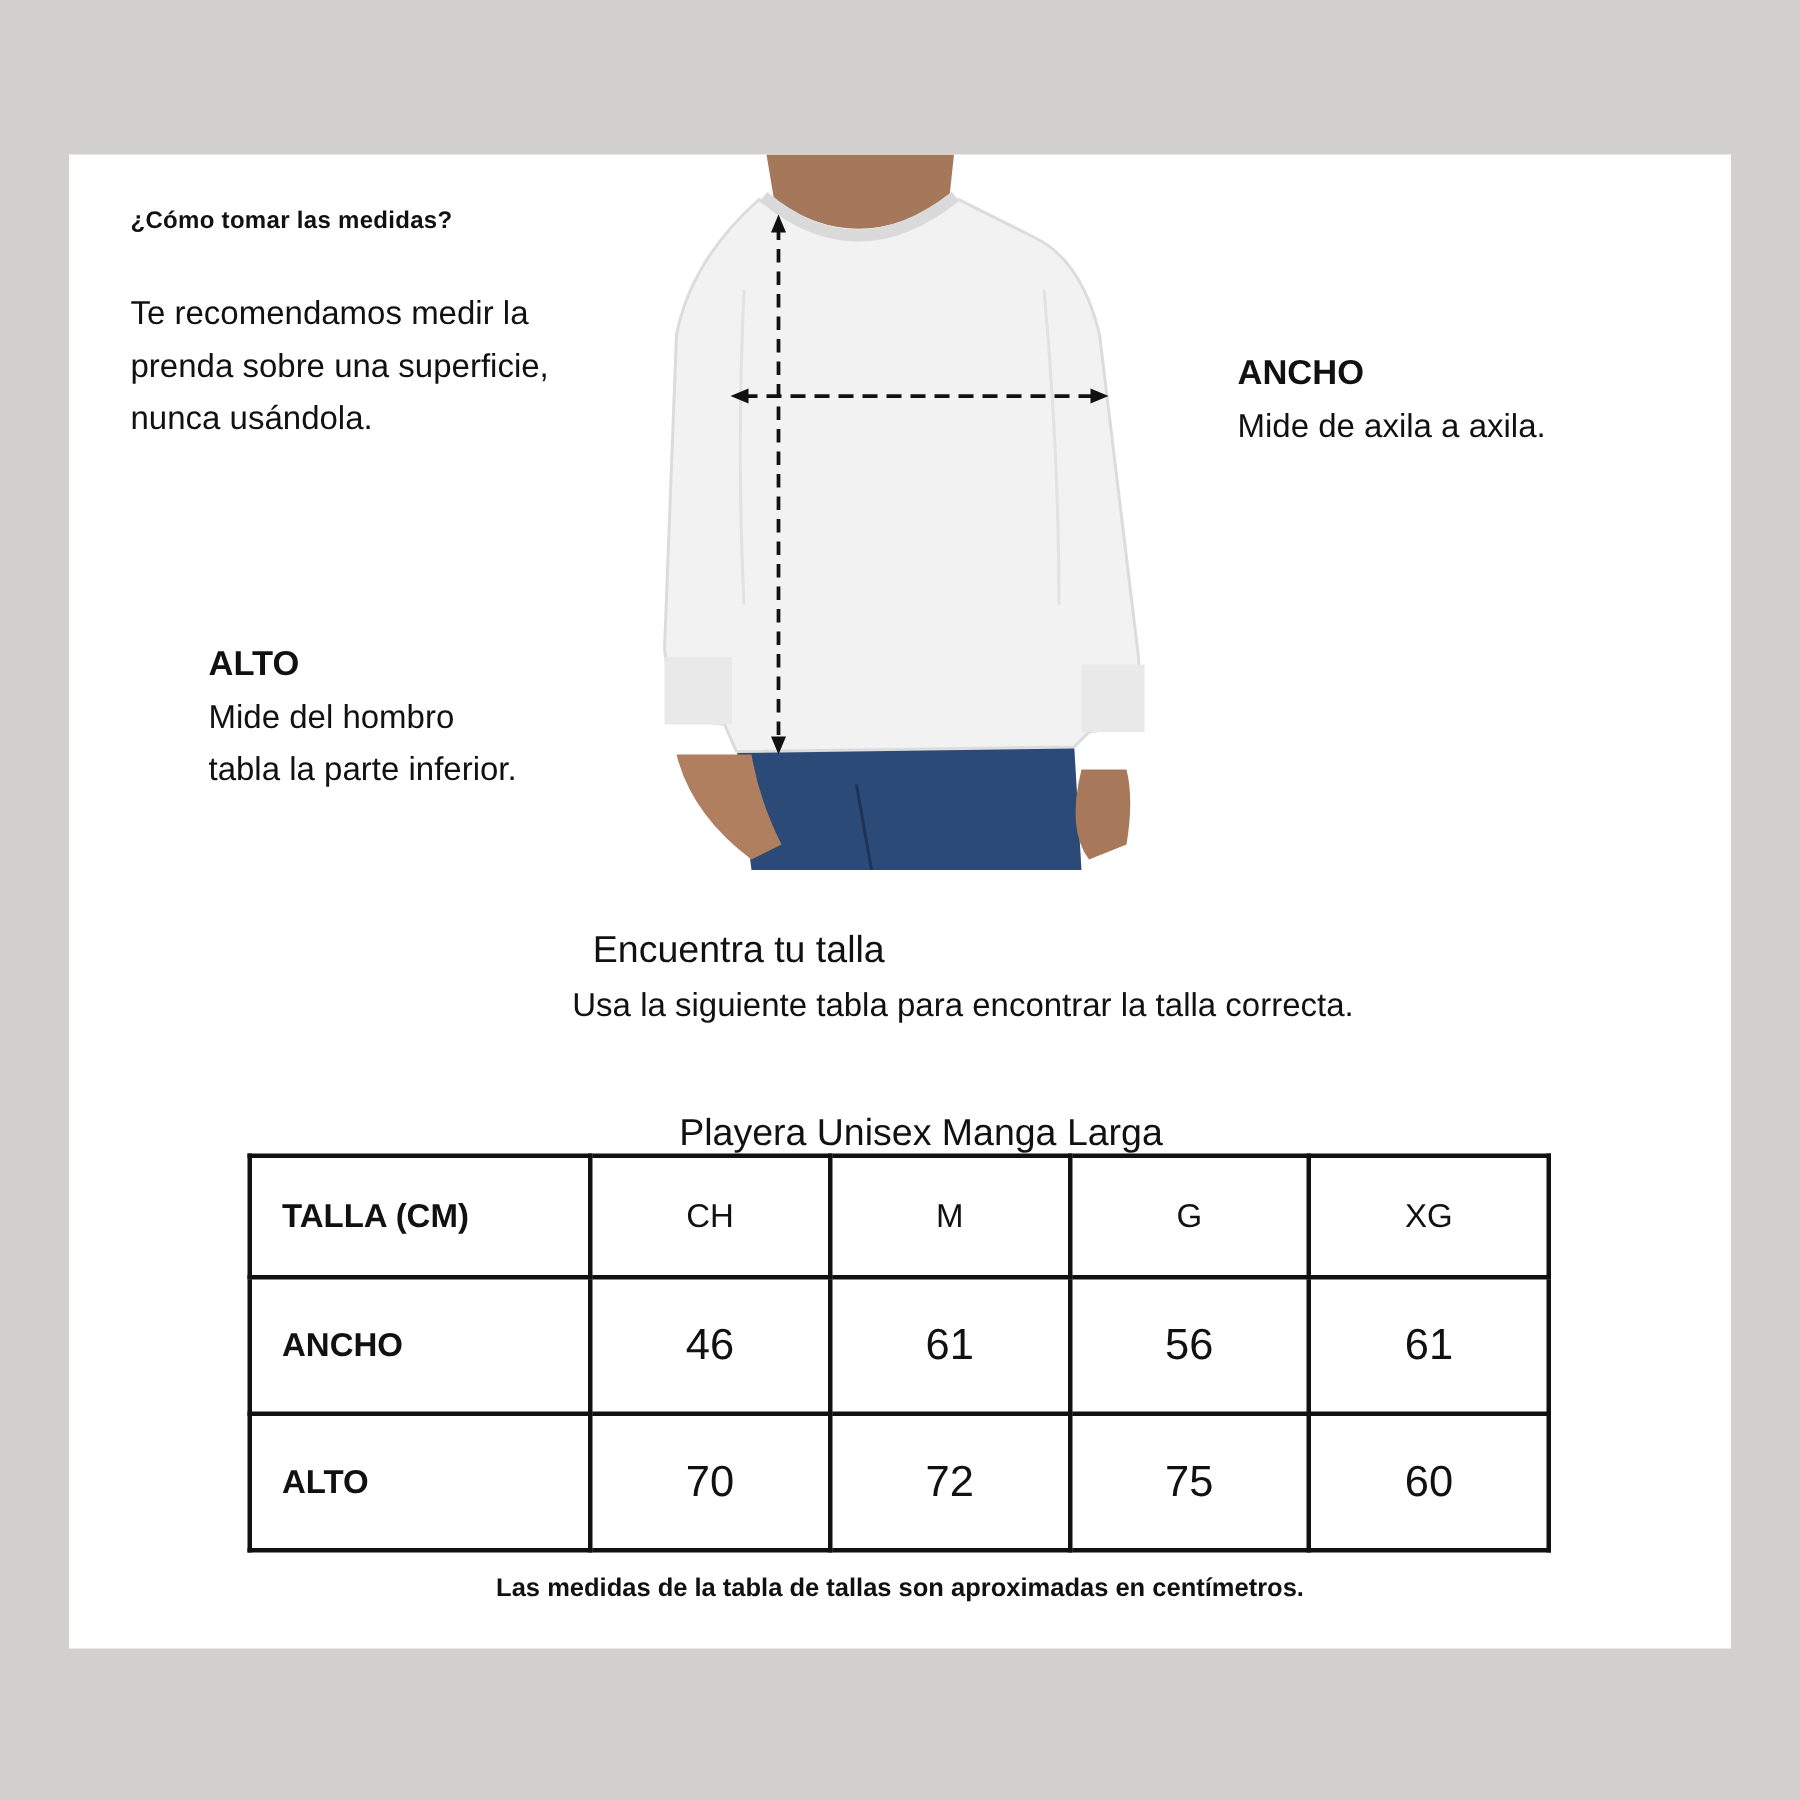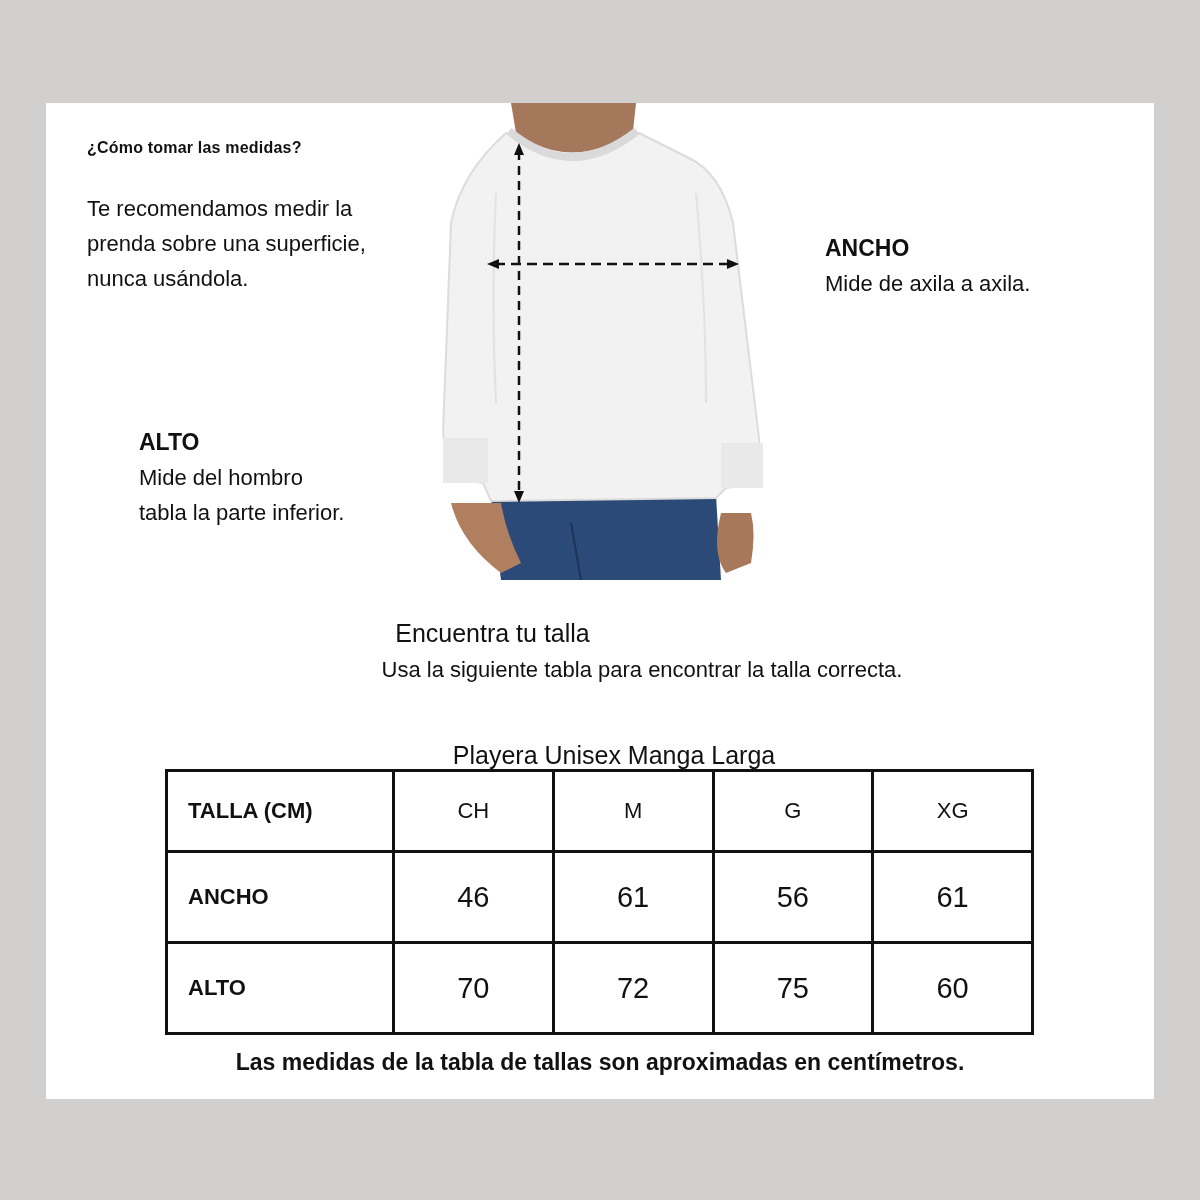--- a/index.html
+++ b/index.html
@@ -64,21 +64,21 @@
     }
     .size-table tr.head th { height: 78px; font-size: 22px; font-weight: normal; }
     .size-table tr.head th.rowlabel, .size-table td.rowlabel {
       text-align: left; padding-left: 20px;
       font-size: 22px; font-weight: bold;
     }
     .size-table tr.body td { height: 88px; }
     .col-label { width: 227px; }
     .footnote {
       left: 0; top: 946px; width: 1108px; text-align: center;
-      font-size: 23px; font-weight: bold; margin: 0;
+      font-size: 17px; font-weight: bold; margin: 0;
     }
   </style>
 </head>
 <body>
 
 <div class="card">
 
   <h2 class="abs how-title">¿Cómo tomar las medidas?</h2>
   <p class="abs how-body">
     <span class="line">Te recomendamos medir la</span>

